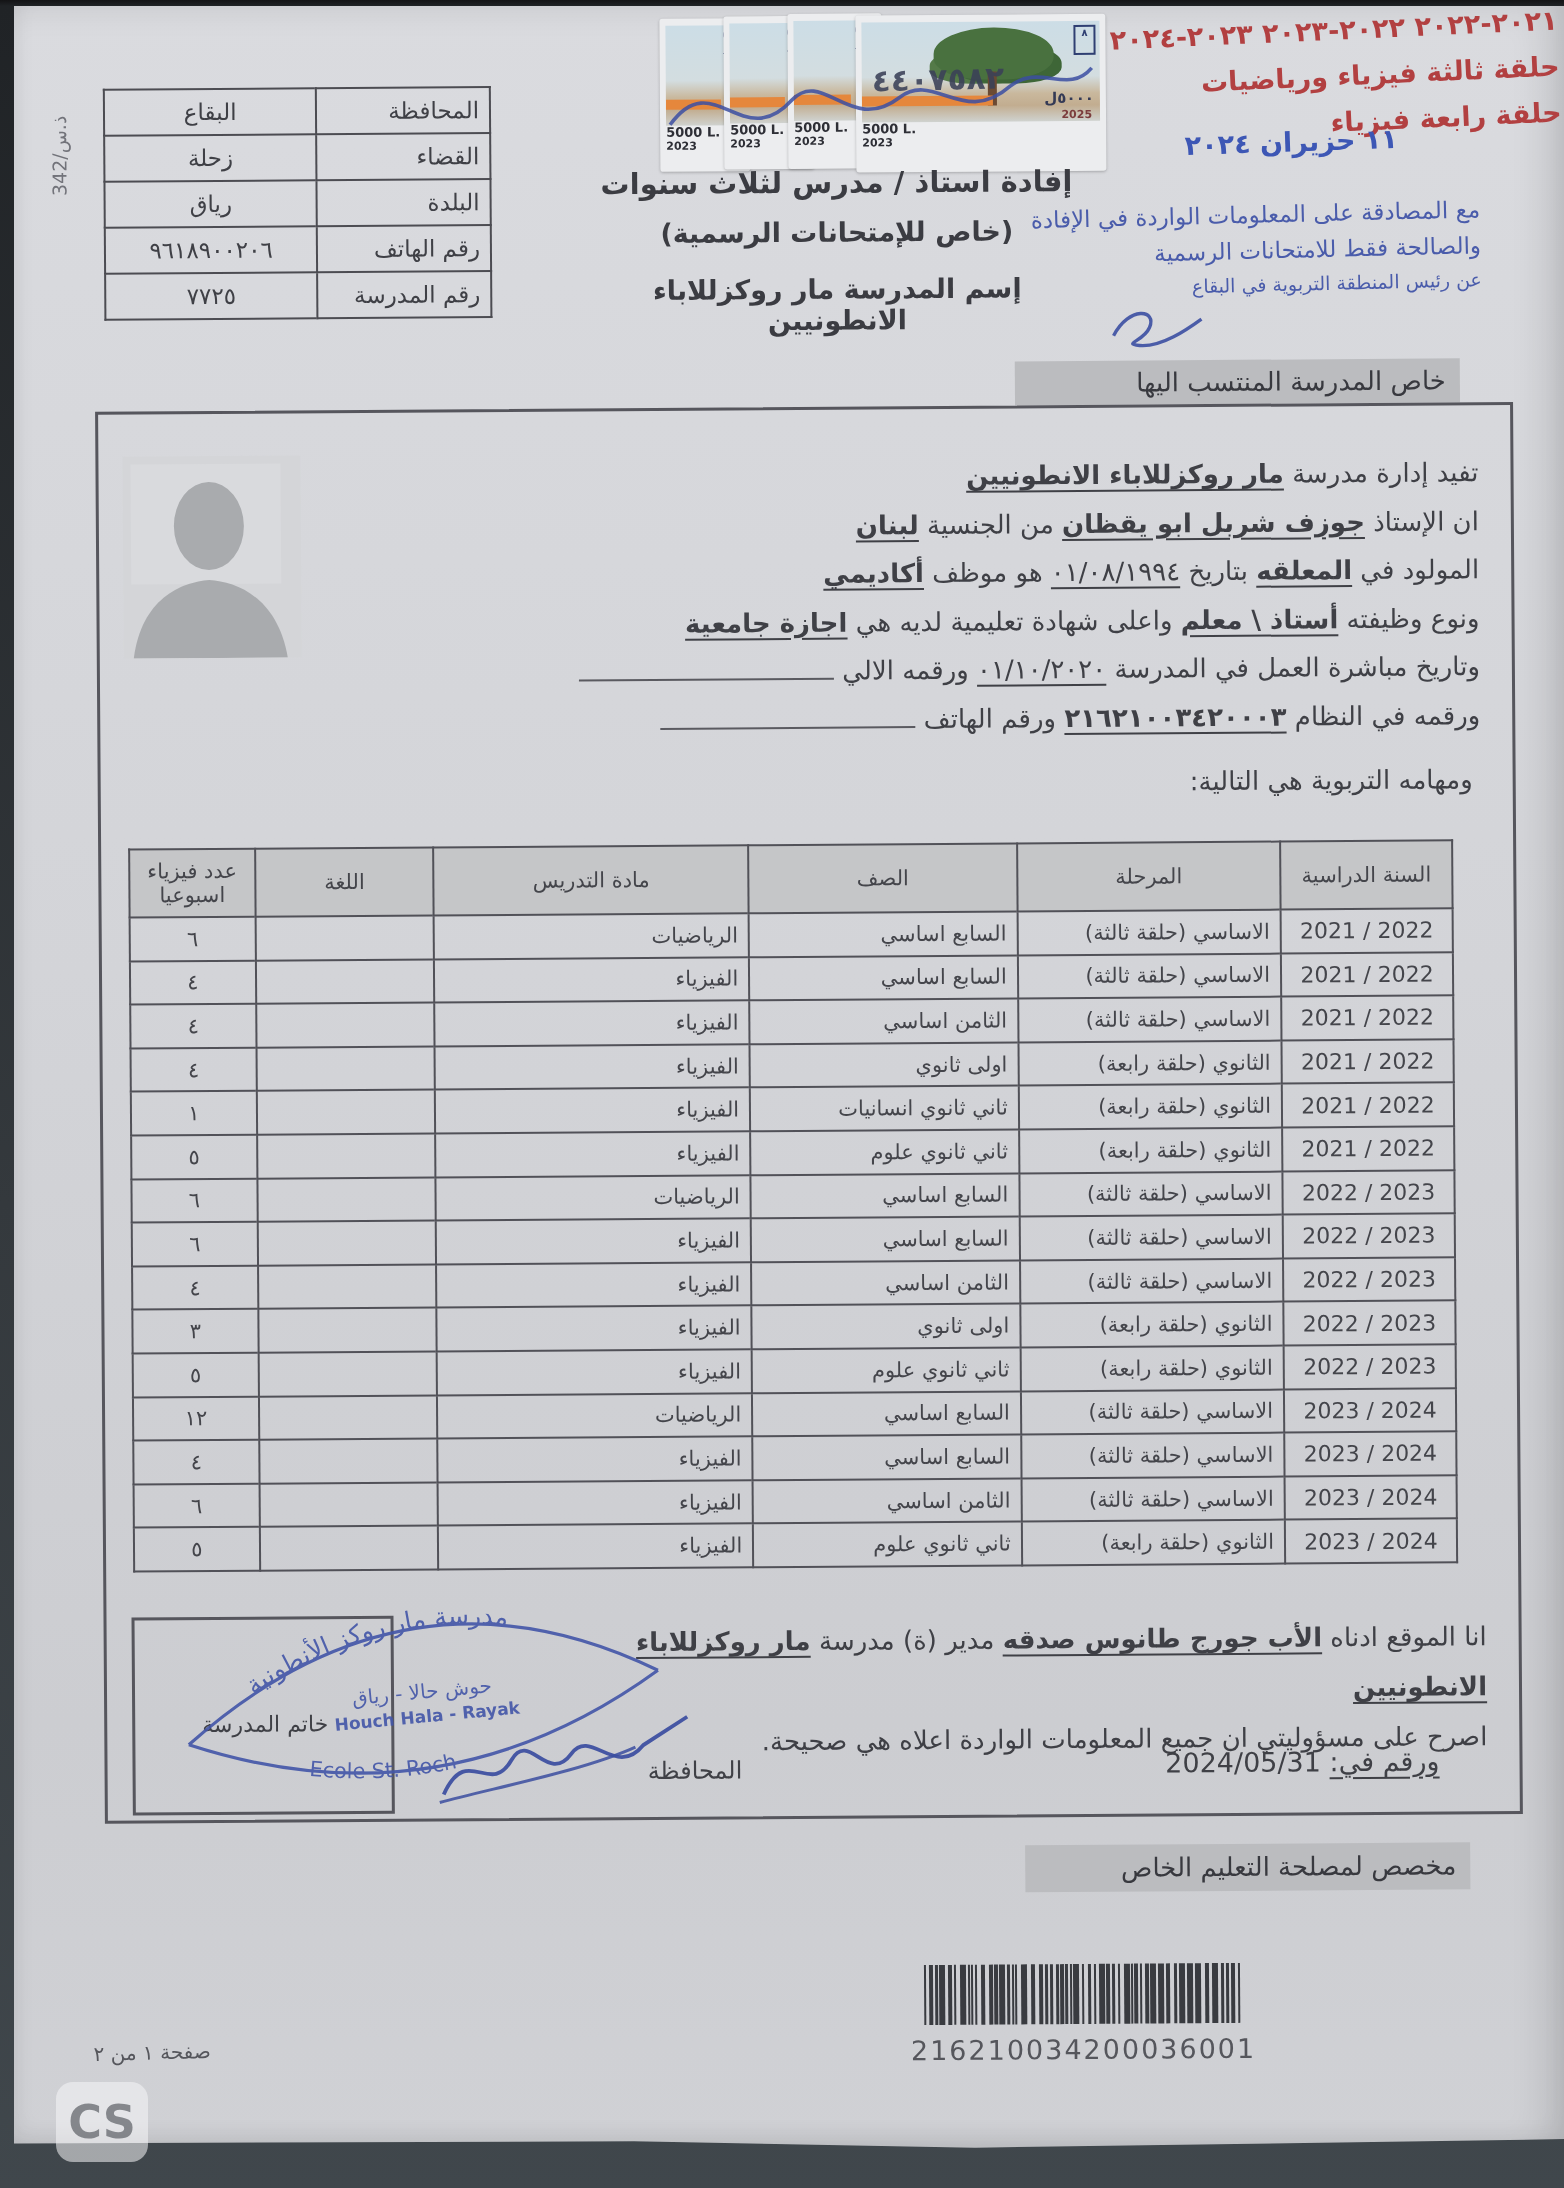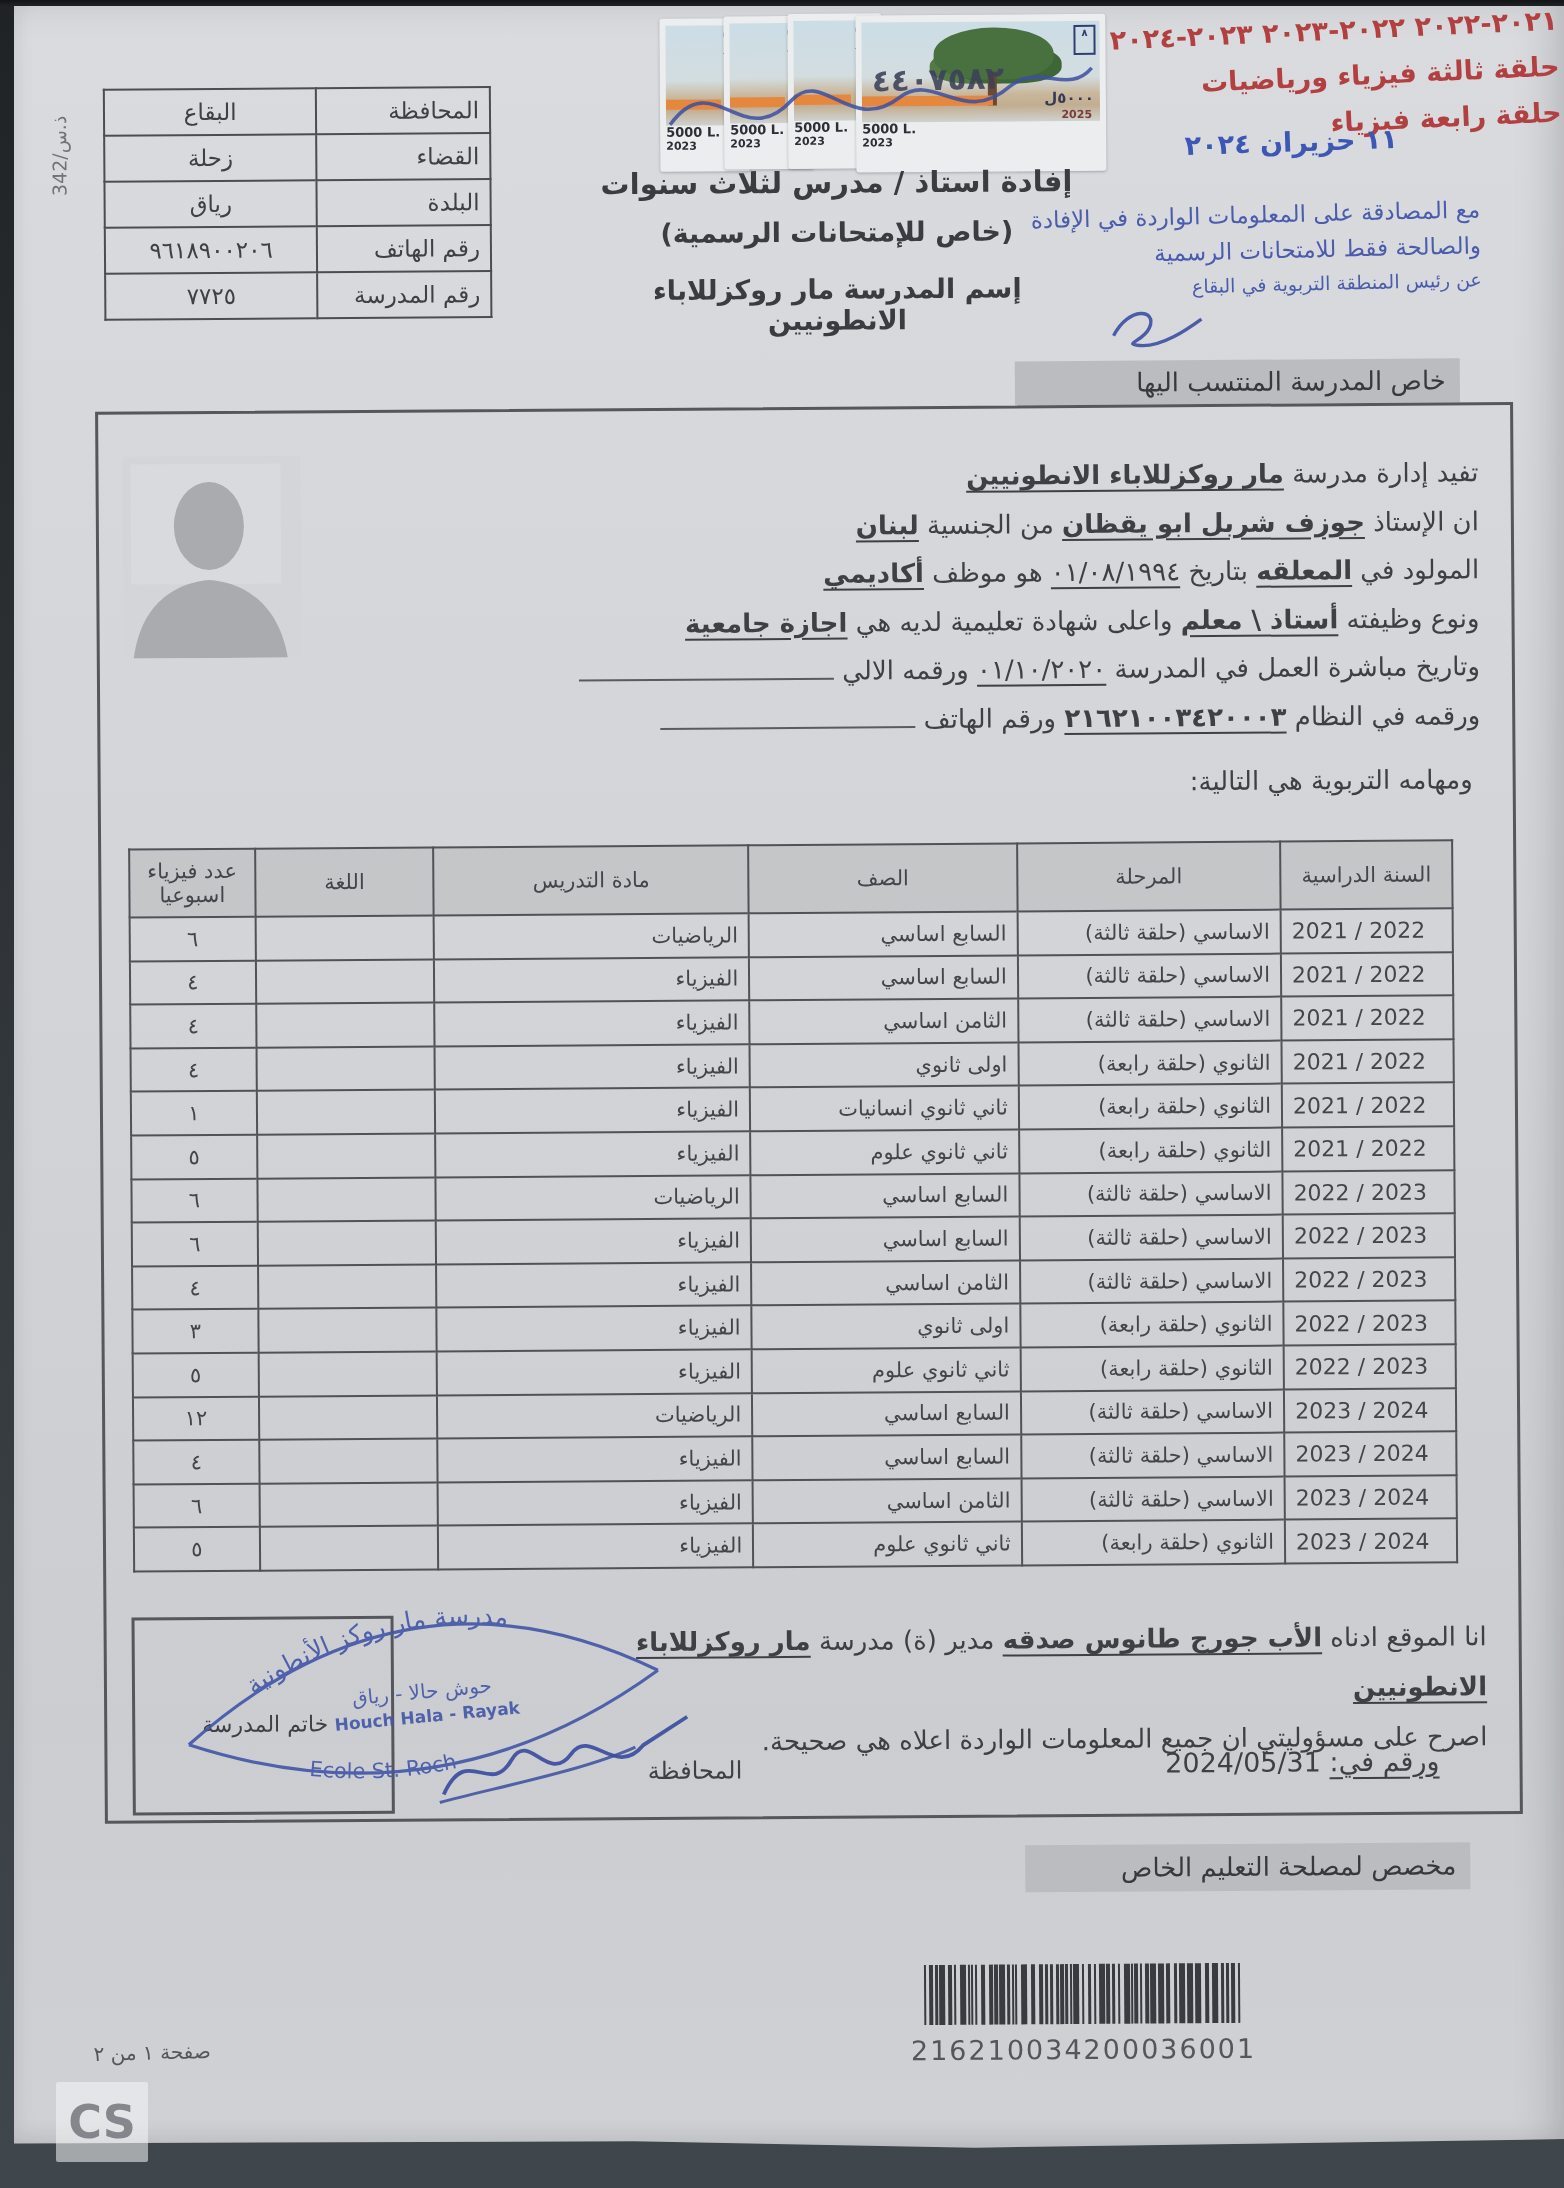--- a/index.html
+++ b/index.html
@@ -77,21 +77,21 @@
   .u{text-decoration:underline;text-underline-offset:6px;margin-top:38px;}
   .ub{text-decoration:underline;text-underline-offset:6px;font-weight:bold;}
   .blank{display:inline-block;width:255px;border-bottom:2px solid #5a5a60;height:22px;vertical-align:baseline;}
   .duties-heading{position:absolute;left:1040px;top:763px;width:420px;direction:rtl;text-align:right;font-size:26px;color:#3f4046;}
 
   
   .duties{position:absolute;left:115px;top:838px;width:1325px;border-collapse:collapse;direction:rtl;}
   .duties th,.duties td{border:2px solid #515158;font-size:21px;color:#44454b;}
   .duties th{background:#c5c6c8;height:62px;font-weight:normal;text-align:center;padding:2px 6px;}
   .duties td{height:41.6px;padding:0 10px;text-align:right;}
-  .duties td.c0{direction:ltr;text-align:left;font-size:22px;}
+  .duties td.c0{direction:ltr;text-align:center;font-size:22px;}
   .duties td.c5{text-align:center;padding:0;}
   .duties col.w0{width:13%;} .duties col.w1{width:19.9%;} .duties col.w2{width:20.3%;}
   .duties col.w3{width:23.8%;} .duties col.w4{width:13.5%;} .duties col.w5{width:9.5%;}
 
   
   .declaration{position:absolute;left:540px;top:1610px;width:928px;direction:rtl;text-align:right;
                font-size:26px;line-height:50px;color:#3f4046;}
   .stamp-box{position:absolute;left:113px;top:1607px;width:262px;height:198px;border:3px solid #56565d;box-sizing:border-box;}
   .stamp-box-label{position:absolute;left:20px;top:92px;width:220px;text-align:center;font-size:22px;color:#3f4046;direction:rtl;}
   .seal{position:absolute;left:148px;top:1582px;transform:rotate(-5deg);opacity:.9;}
@@ -104,21 +104,21 @@
 
   
   .barcode-wrap{position:absolute;left:822px;top:1960px;width:480px;text-align:center;}
   .barcode{display:flex;align-items:stretch;height:60px;justify-content:center;}
   .barcode span{display:inline-block;background:#393b40;height:100%;}
   .barcode-num{margin-top:10px;font-size:27px;color:#55565c;letter-spacing:2px;}
 
   .page-footer{position:absolute;left:72px;top:2030px;font-size:20px;color:#55565c;direction:rtl;transform:rotate(-1deg);}
 
   
-  .wm-logo{position:absolute;left:56px;top:2082px;width:92px;height:80px;border-radius:2px;
+  .wm-logo{position:absolute;left:56px;top:2082px;width:92px;height:80px;border-radius:17px;
            background:rgba(245,246,248,.55);text-align:center;}
   .wm-logo span{font-size:46px;font-weight:bold;color:rgba(82,84,90,.65);line-height:80px;}
   .wm-text{position:absolute;left:172px;top:2086px;font-size:62px;color:rgba(248,249,251,.52);letter-spacing:1px;white-space:nowrap;}
 </style>
 </head>
 <body>
 
 <div class="page">
   <div class="paper">
     <div class="sheet-content">

